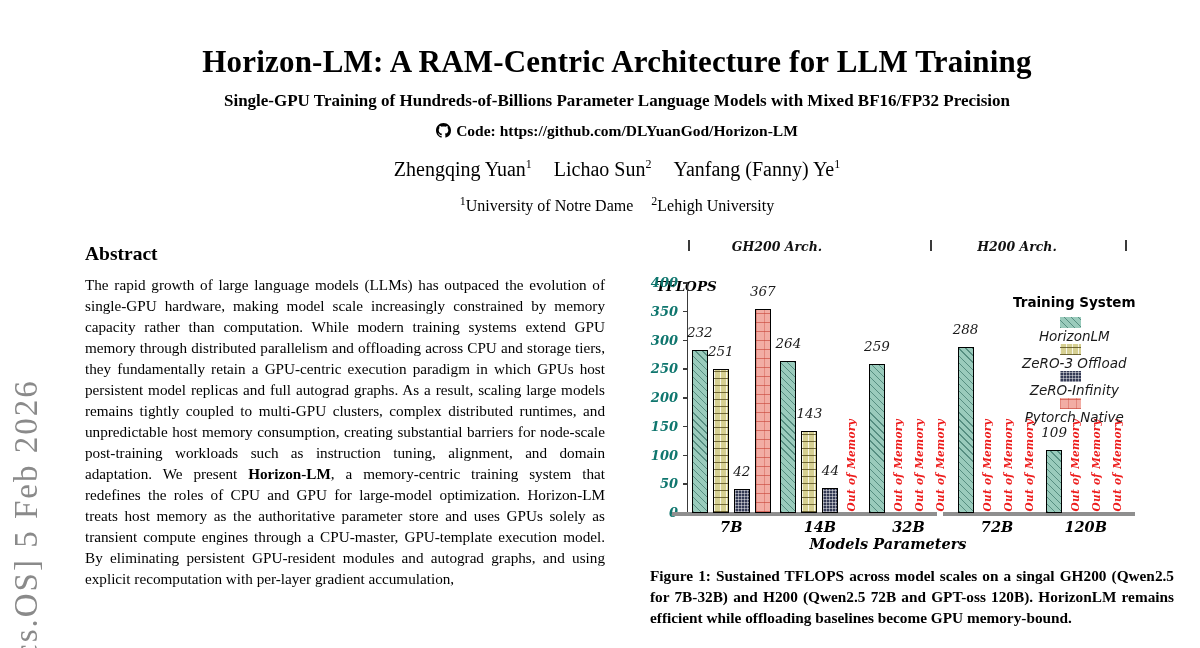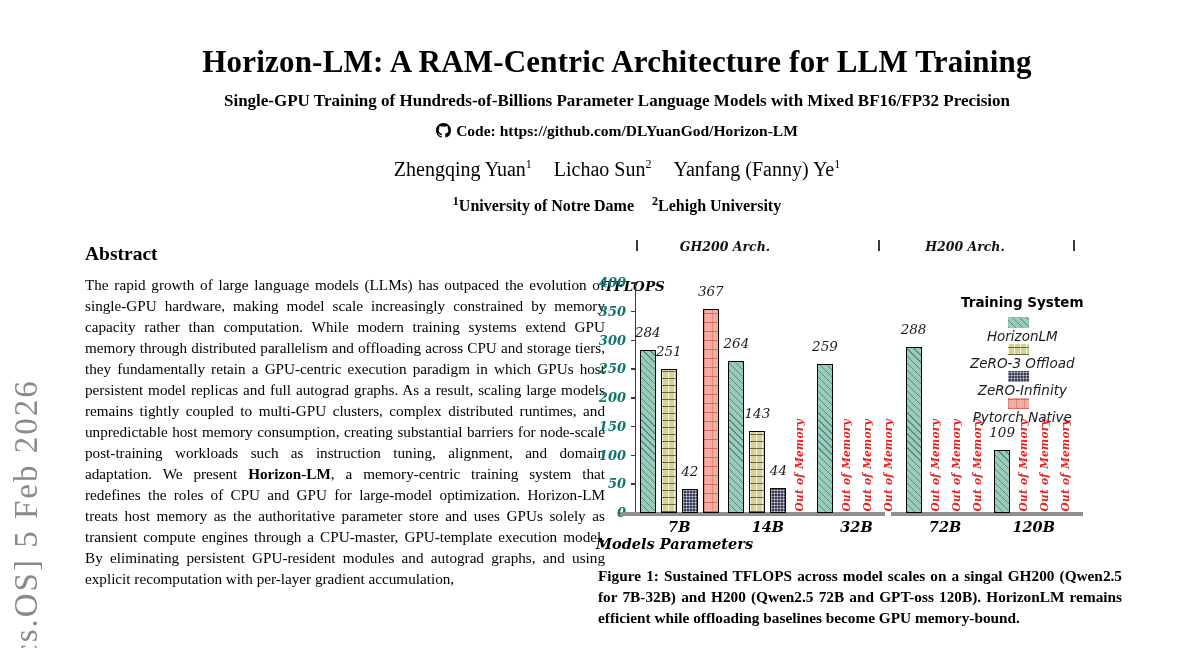--- a/index.html
+++ b/index.html
@@ -13,31 +13,31 @@
 
   
   .header { position:absolute; left:34px; top:0; width:1166px; text-align:center; }
   .title { margin-top:44px; font-size:31px; font-weight:bold; letter-spacing:0.2px; }
   .subtitle { margin-top:11px; font-size:17px; font-weight:bold; }
   .code-line { margin-top:11px; font-size:15.5px; font-weight:bold; }
   .code-line svg { vertical-align:-2px; margin-right:5px; }
   .authors { margin-top:17px; font-size:20px; }
   .author { margin:0 11px; }
   .authors sup, .affils sup { font-size:12px; }
-  .affils { margin-top:13px; font-size:16px;font-weight:bold; }
+  .affils { margin-top:13px; font-size:16px; }
   .affil { margin:0 9px; }
 
   
   .left-col { position:absolute; left:85px; top:243px; width:520px; }
   .abstract-heading { font-size:19.5px; font-weight:bold; }
   .abstract-body { margin-top:9px; font-size:15.2px; line-height:21px;
                    text-align:justify; hyphens:auto; -webkit-hyphens:auto; }
 
   
-  .figure { position:absolute; left:596px; top:236px; width:529px; height:412px; }
+  .figure { position:absolute; left:648px; top:236px; width:529px; height:412px; }
 
   .arch-row { position:absolute; left:0; top:2px; width:529px; height:16px; }
   .arch-tick { position:absolute; top:2px; width:1.6px; height:11px; background:#3a3a3a; }
   .arch-tick.t1 { left:40px; } .arch-tick.t2 { left:282px; } .arch-tick.t3 { left:477px; }
   .arch-label { position:absolute; top:1px; width:140px; text-align:center;
                 font:italic bold 12.5px "DejaVu Serif", serif; color:#111; }
   .arch-label.l1 { left:59px; } .arch-label.l2 { left:299px;font-style:italic; }
 
   .ylabel { position:absolute; left:8px; top:22px;
             font:italic bold 13.5px "DejaVu Serif", serif;margin-top:20px; }
@@ -73,21 +73,21 @@
       repeating-linear-gradient(90deg, rgba(255,255,255,0.8) 0 1px, transparent 1px 6px); }
   .hatch-grid-navy { background-image:
       repeating-linear-gradient(0deg, rgba(255,255,255,0.45) 0 1px, transparent 1px 3px),
       repeating-linear-gradient(90deg, rgba(255,255,255,0.45) 0 1px, transparent 1px 3px); }
   .hatch-brick-red { background-image:
       repeating-linear-gradient(0deg, rgba(198,64,52,0.6) 0 1.2px, transparent 1.2px 9px),
       repeating-linear-gradient(90deg, rgba(198,64,52,0.35) 0 1px, transparent 1px 8px); }
 
   .xticks { position:absolute; left:39px; top:282px; width:443px; display:flex; }
   .xtick { flex:1; text-align:center; font:italic bold 14.5px "DejaVu Serif", serif; }
-  .xlabel { position:absolute; left:0; top:299px; width:480px; 
+  .xlabel { position:absolute; left:0; top:299px; width:480px; text-align:center;
             font:italic bold 14.5px "DejaVu Serif", serif; }
 
   .legend { position:absolute; left:365px; top:58px; }
   .legend-title { font:bold 13.5px "DejaVu Sans", sans-serif; margin-bottom:7px; }
   .legend-item { display:flex; align-items:center; height:27px;flex-direction:column; }
   .legend-swatch { width:21px; height:21px; margin-right:8px; }
   .legend-label { font:italic 13.5px "DejaVu Sans", sans-serif; color:#1a1a1a; }
 
   .caption { position:absolute; left:2px; top:329px; width:524px;
              font-size:15.3px; font-weight:bold; line-height:21px; text-align:justify; }
@@ -149,21 +149,21 @@
         <div class="ytick-dash" style="top: 27.75px;"></div>
         <div class="ytick-label" style="top: -8px;">400</div>
         <div class="ytick-dash" style="top: -1px;"></div>
       </div>
   </div>
   <div class="baseline b1"></div>
   <div class="baseline b2"></div>
   <div class="groups" id="groups">
       <div class="bar-group">
         <div class="bar-slot">
-          <div class="bar-value">284</div>
+          <div class="bar-value">232</div>
           <div class="bar hatch-diagonal-teal" style="background-color: rgb(154, 203, 188); height: 163.3px;"></div>
         </div>
         <div class="bar-slot">
           <div class="bar-value">251</div>
           <div class="bar hatch-brick-khaki" style="background-color: rgb(214, 208, 146); height: 144.3px;"></div>
         </div>
         <div class="bar-slot">
           <div class="bar-value">42</div>
           <div class="bar hatch-grid-navy" style="background-color: rgb(52, 58, 85); height: 24.1px;"></div>
         </div>

